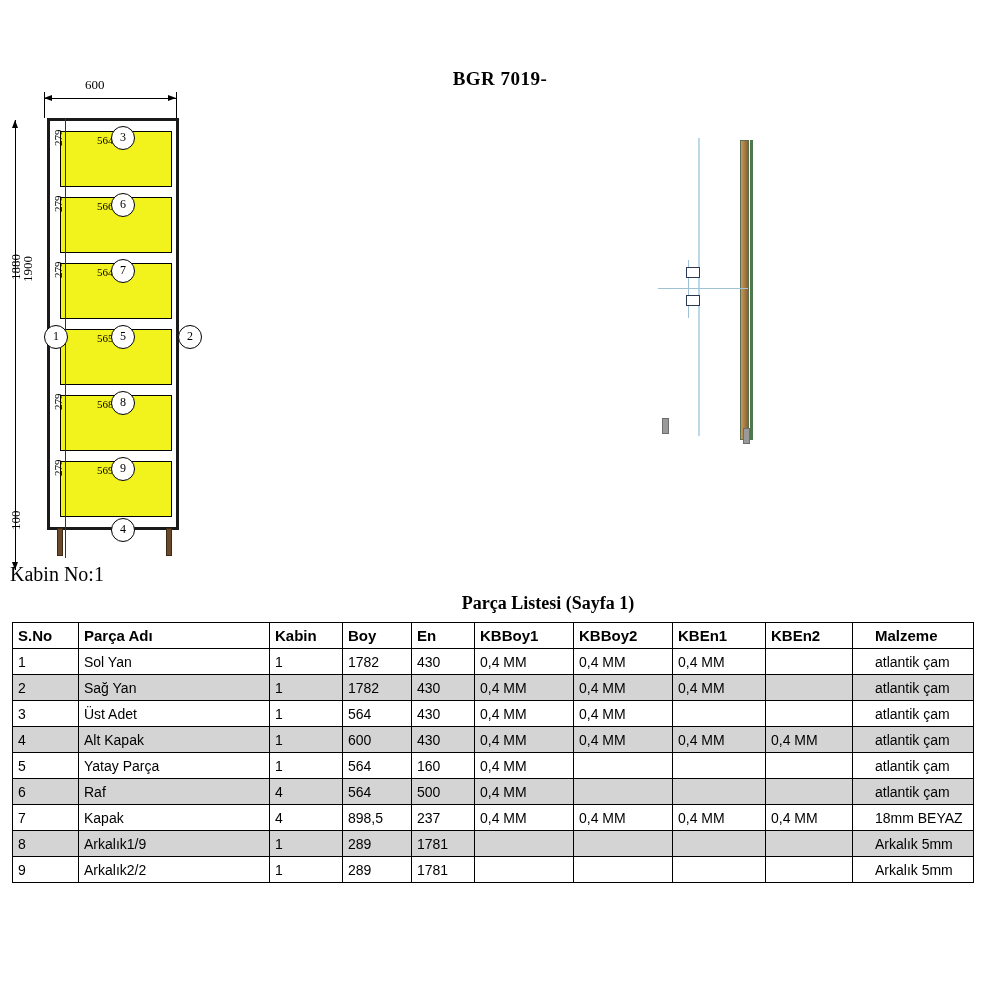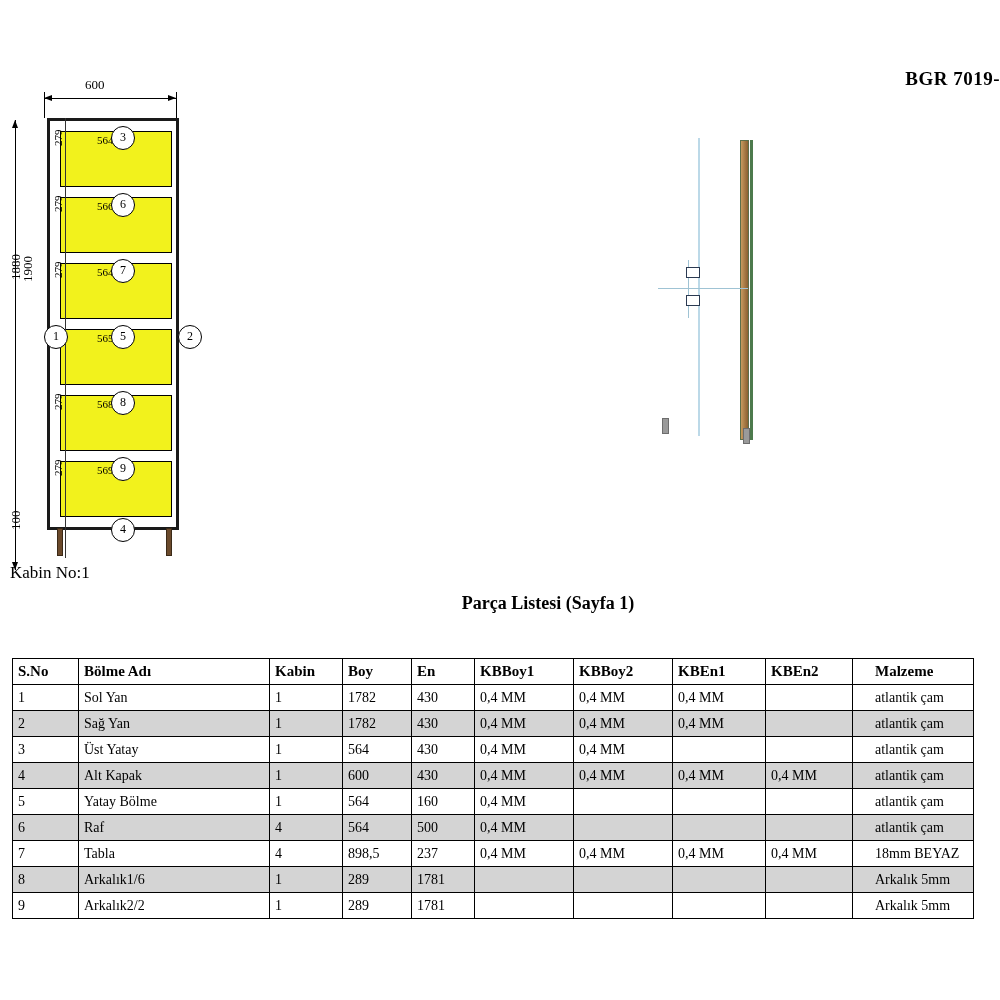--- a/index.html
+++ b/index.html
@@ -15,21 +15,21 @@
     color: #000000;
     overflow: hidden;
   }
 
   
   .doc-title {
     position: absolute;
     left: 0;
     top: 68px;
     width: 1000px;
-    text-align: right;
+    text-align: center;
     font-size: 19px;
     font-weight: bold;
     letter-spacing: 0.5px;
   }
 
   
   .drawing {
     position: absolute;
     left: 0;
     top: 70px;
@@ -251,21 +251,21 @@
     box-sizing: border-box;
   }
   .sv-foot.f1 { left: 22px; top: 288px; }
   .sv-foot.f2 { left: 103px; top: 298px; }
 
   
   .kabin-no {
     position: absolute;
     left: 10px;
     top: 563px;
-    font-size: 17px;
+    font-size: 20px;
   }
 
   
   .list-title {
     position: absolute;
     left: 0;
     top: 593px;
     width: 1000px;
     text-align: center;
     font-size: 18px;
@@ -275,22 +275,21 @@
   .table-wrap {
     position: absolute;
     left: 12px;
     top: 622px;
     width: 962px;
   }
   table.parts {
     border-collapse: collapse;
     width: 962px;
     font-size: 14px;
-    font-family: Liberation Serif, serif;
-    margin-top: 36px;
+    font-family: Liberation Sans, sans-serif;
   }
   table.parts th, table.parts td {
     border: 1px solid #000;
     padding: 2px 5px;
     height: 21px;
     text-align: left;
     white-space: nowrap;
   }
   table.parts thead th {
     font-weight: bold;
@@ -384,21 +383,21 @@
 
 <div class="kabin-no">Kabin No:1</div>
 
 <div class="list-title">Parça Listesi   (Sayfa 1)</div>
 
 <div class="table-wrap">
   <table class="parts">
     <thead>
       <tr>
         <th class="col-sno">S.No</th>
-        <th class="col-ad">Bölme Adı</th>
+        <th class="col-ad">Parça Adı</th>
         <th class="col-adet">Kabin</th>
         <th class="col-boy">Boy</th>
         <th class="col-en">En</th>
         <th class="col-kbb1">KBBoy1</th>
         <th class="col-kbb2">KBBoy2</th>
         <th class="col-kbe1">KBEn1</th>
         <th class="col-kbe2">KBEn2</th>
         <th class="col-malzeme malz">Malzeme</th>
       </tr>
     </thead>
@@ -422,21 +421,21 @@
         <td>1782</td>
         <td>430</td>
         <td>0,4 MM</td>
         <td>0,4 MM</td>
         <td>0,4 MM</td>
         <td></td>
         <td class="malz">atlantik çam</td>
       </tr>
       <tr>
         <td>3</td>
-        <td>Üst Yatay</td>
+        <td>Üst Adet</td>
         <td>1</td>
         <td>564</td>
         <td>430</td>
         <td>0,4 MM</td>
         <td>0,4 MM</td>
         <td></td>
         <td></td>
         <td class="malz">atlantik çam</td>
       </tr>
       <tr class="alt">
@@ -446,21 +445,21 @@
         <td>600</td>
         <td>430</td>
         <td>0,4 MM</td>
         <td>0,4 MM</td>
         <td>0,4 MM</td>
         <td>0,4 MM</td>
         <td class="malz">atlantik çam</td>
       </tr>
       <tr>
         <td>5</td>
-        <td>Yatay Bölme</td>
+        <td>Yatay Parça</td>
         <td>1</td>
         <td>564</td>
         <td>160</td>
         <td>0,4 MM</td>
         <td></td>
         <td></td>
         <td></td>
         <td class="malz">atlantik çam</td>
       </tr>
       <tr class="alt">
@@ -470,33 +469,33 @@
         <td>564</td>
         <td>500</td>
         <td>0,4 MM</td>
         <td></td>
         <td></td>
         <td></td>
         <td class="malz">atlantik çam</td>
       </tr>
       <tr>
         <td>7</td>
-        <td>Tabla</td>
+        <td>Kapak</td>
         <td>4</td>
         <td>898,5</td>
         <td>237</td>
         <td>0,4 MM</td>
         <td>0,4 MM</td>
         <td>0,4 MM</td>
         <td>0,4 MM</td>
         <td class="malz">18mm BEYAZ</td>
       </tr>
       <tr class="alt">
         <td>8</td>
-        <td>Arkalık1/6</td>
+        <td>Arkalık1/9</td>
         <td>1</td>
         <td>289</td>
         <td>1781</td>
         <td></td>
         <td></td>
         <td></td>
         <td></td>
         <td class="malz">Arkalık 5mm</td>
       </tr>
       <tr>

